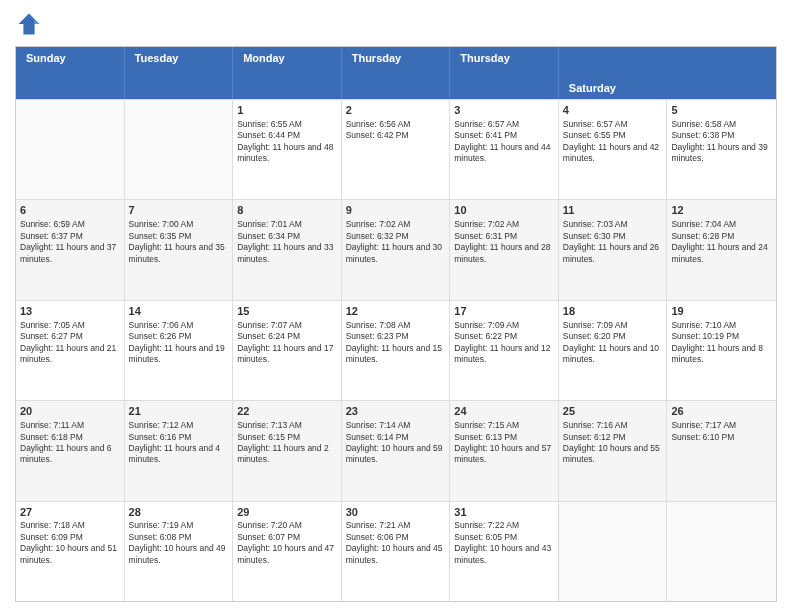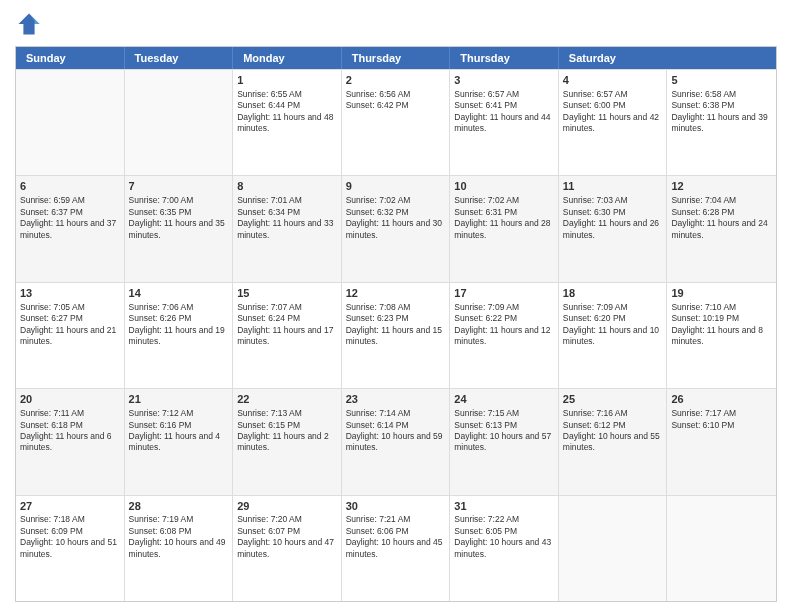--- a/index.html
+++ b/index.html
@@ -67,21 +67,21 @@
       background: #3a6db5;
     }
     .cal-header-cell {
       color: #fff;
       font-weight: bold;
       font-size: 11px;
       padding: 5px 10px;
       text-align: left;
       border-right: 1px solid #5585c8;
     }
-    .cal-header-cell:last-child { border-right: none; }
+    .cal-header-cell:last-child { border-right: none; margin-top: 30px; }
     .cal-body {
       flex: 1;
       display: flex;
       flex-direction: column;
     }
     .cal-row {
       display: grid;
       grid-template-columns: repeat(7, 1fr);
       flex: 1;
       border-top: 1px solid #ddd;
@@ -135,21 +135,21 @@
         <div class="cal-header-cell">Thursday</div>
         <div class="cal-header-cell">Saturday</div>
       </div>
     <div class="cal-body">
     <div class="cal-row">
           <div class="cal-cell empty"></div>
           <div class="cal-cell empty"></div>
           <div class="cal-cell"><span class="day-num">1</span><span>Sunrise: 6:55 AM</span><br><span>Sunset: 6:44 PM</span><br><span>Daylight: 11 hours and 48 minutes.</span></div>
           <div class="cal-cell"><span class="day-num">2</span><span>Sunrise: 6:56 AM</span><br><span>Sunset: 6:42 PM</span><br></div>
           <div class="cal-cell"><span class="day-num">3</span><span>Sunrise: 6:57 AM</span><br><span>Sunset: 6:41 PM</span><br><span>Daylight: 11 hours and 44 minutes.</span></div>
-          <div class="cal-cell"><span class="day-num">4</span><span>Sunrise: 6:57 AM</span><br><span>Sunset: 6:00 PM</span><br><span>Daylight: 11 hours and 42 minutes.</span></div>
+          <div class="cal-cell"><span class="day-num">4</span><span>Sunrise: 6:57 AM</span><br><span>Sunset: 6:55 PM</span><br><span>Daylight: 11 hours and 42 minutes.</span></div>
           <div class="cal-cell"><span class="day-num">5</span><span>Sunrise: 6:58 AM</span><br><span>Sunset: 6:38 PM</span><br><span>Daylight: 11 hours and 39 minutes.</span></div>
         </div>
         <div class="cal-row alt-row">
           <div class="cal-cell"><span class="day-num">6</span><span>Sunrise: 6:59 AM</span><br><span>Sunset: 6:37 PM</span><br><span>Daylight: 11 hours and 37 minutes.</span></div>
           <div class="cal-cell"><span class="day-num">7</span><span>Sunrise: 7:00 AM</span><br><span>Sunset: 6:35 PM</span><br><span>Daylight: 11 hours and 35 minutes.</span></div>
           <div class="cal-cell"><span class="day-num">8</span><span>Sunrise: 7:01 AM</span><br><span>Sunset: 6:34 PM</span><br><span>Daylight: 11 hours and 33 minutes.</span></div>
           <div class="cal-cell"><span class="day-num">9</span><span>Sunrise: 7:02 AM</span><br><span>Sunset: 6:32 PM</span><br><span>Daylight: 11 hours and 30 minutes.</span></div>
           <div class="cal-cell"><span class="day-num">10</span><span>Sunrise: 7:02 AM</span><br><span>Sunset: 6:31 PM</span><br><span>Daylight: 11 hours and 28 minutes.</span></div>
           <div class="cal-cell"><span class="day-num">11</span><span>Sunrise: 7:03 AM</span><br><span>Sunset: 6:30 PM</span><br><span>Daylight: 11 hours and 26 minutes.</span></div>
           <div class="cal-cell"><span class="day-num">12</span><span>Sunrise: 7:04 AM</span><br><span>Sunset: 6:28 PM</span><br><span>Daylight: 11 hours and 24 minutes.</span></div>

